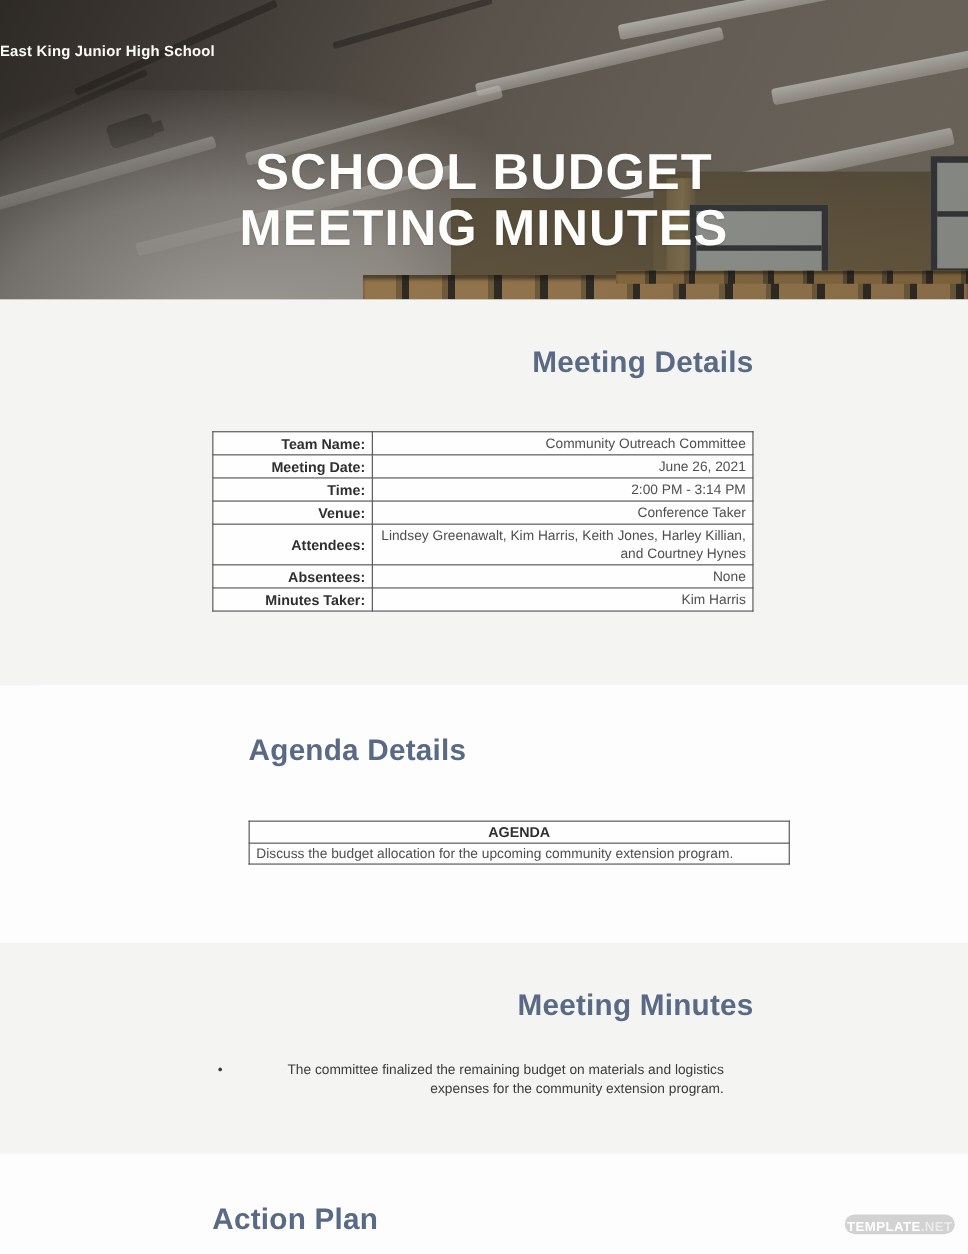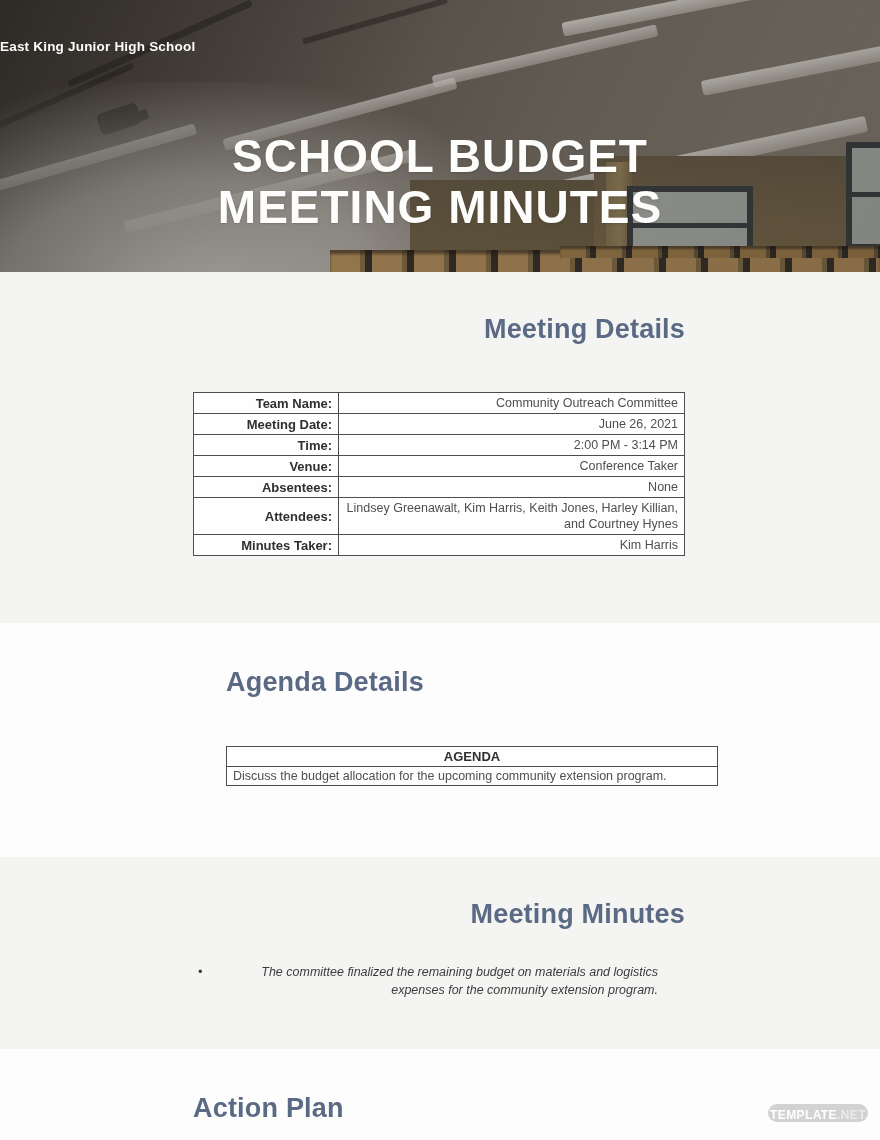--- a/index.html
+++ b/index.html
@@ -67,21 +67,21 @@
 
   table.doc-table { border-collapse: collapse; width: 492px; background: #fefefe; }
   table.doc-table td, table.doc-table th { border: 1px solid #4d4d4d; padding: 2px 6px; vertical-align: middle; }
   td.cell-label { width: 145px; font-weight: bold; color: #2f2f2f; font-size: 13px; height: 17px; }
   td.cell-value { color: #4f4f4f; font-size: 12.5px; line-height: 16px; }
   th.agenda-head { text-align: center; font-size: 13px; color: #2f2f2f; font-weight: bold; height: 17px; }
   td.agenda-item { color: #4f4f4f; font-size: 12.5px; height: 15px; }
 
   ul.minutes-list { list-style: none; margin-left: 5px; }
   ul.minutes-list li { position: relative; padding-left: 17px; color: #3c3c3c;
-    font-size: 12.5px; line-height: 18px; max-width: 460px; font-style: italic; }
+    font-size: 12.5px; line-height: 18px; max-width: 460px; }
   ul.minutes-list li::before { content: "•"; position: absolute; left: 0; top: 0; color: #3c3c3c; }
 
   
   .watermark { position: absolute; left: 768px; top: 1104px; width: 100px; height: 18px;
     background: #d2d2d2; border-radius: 13px; display: flex; align-items: flex-end; justify-content: center;
     font-size: 12px; font-weight: bold; letter-spacing: .4px; }
   .watermark .brand { color: #ffffff; }
   .watermark .tld   { color: rgba(255,255,255,.55); }
 </style>
 </head>
@@ -135,26 +135,26 @@
       </tr>
       <tr>
         <td class="cell-label">Time:</td>
         <td class="cell-value">2:00 PM - 3:14 PM</td>
       </tr>
       <tr>
         <td class="cell-label">Venue:</td>
         <td class="cell-value">Conference Taker</td>
       </tr>
       <tr>
+        <td class="cell-label">Attendees:</td>
+        <td class="cell-value">Lindsey Greenawalt, Kim Harris, Keith Jones, Harley Killian, and Courtney Hynes</td>
+      </tr>
+      <tr>
         <td class="cell-label">Absentees:</td>
         <td class="cell-value">None</td>
-      </tr>
-      <tr>
-        <td class="cell-label">Attendees:</td>
-        <td class="cell-value">Lindsey Greenawalt, Kim Harris, Keith Jones, Harley Killian, and Courtney Hynes</td>
       </tr>
       <tr>
         <td class="cell-label">Minutes Taker:</td>
         <td class="cell-value">Kim Harris</td>
       </tr>
     </tbody>
   </table>
 </section>
 
 <section class="section sec-white" id="sec-agenda">

